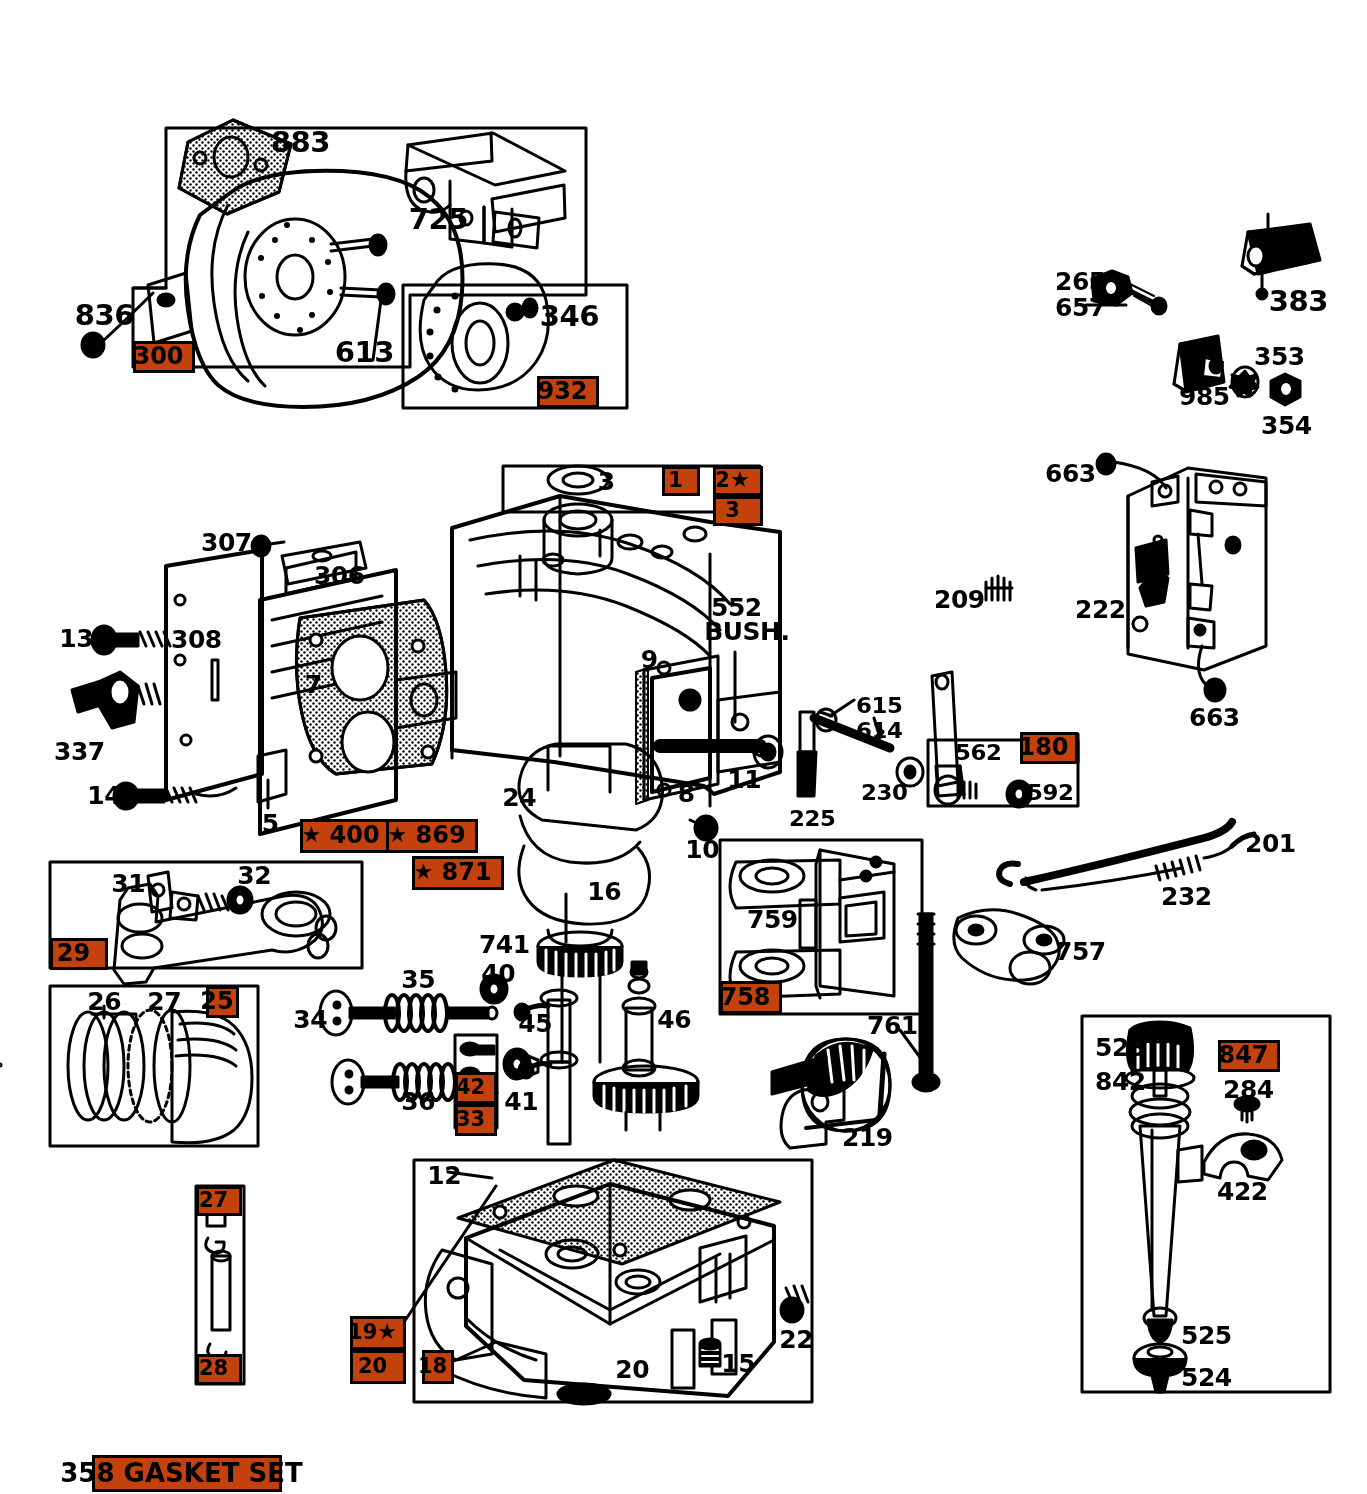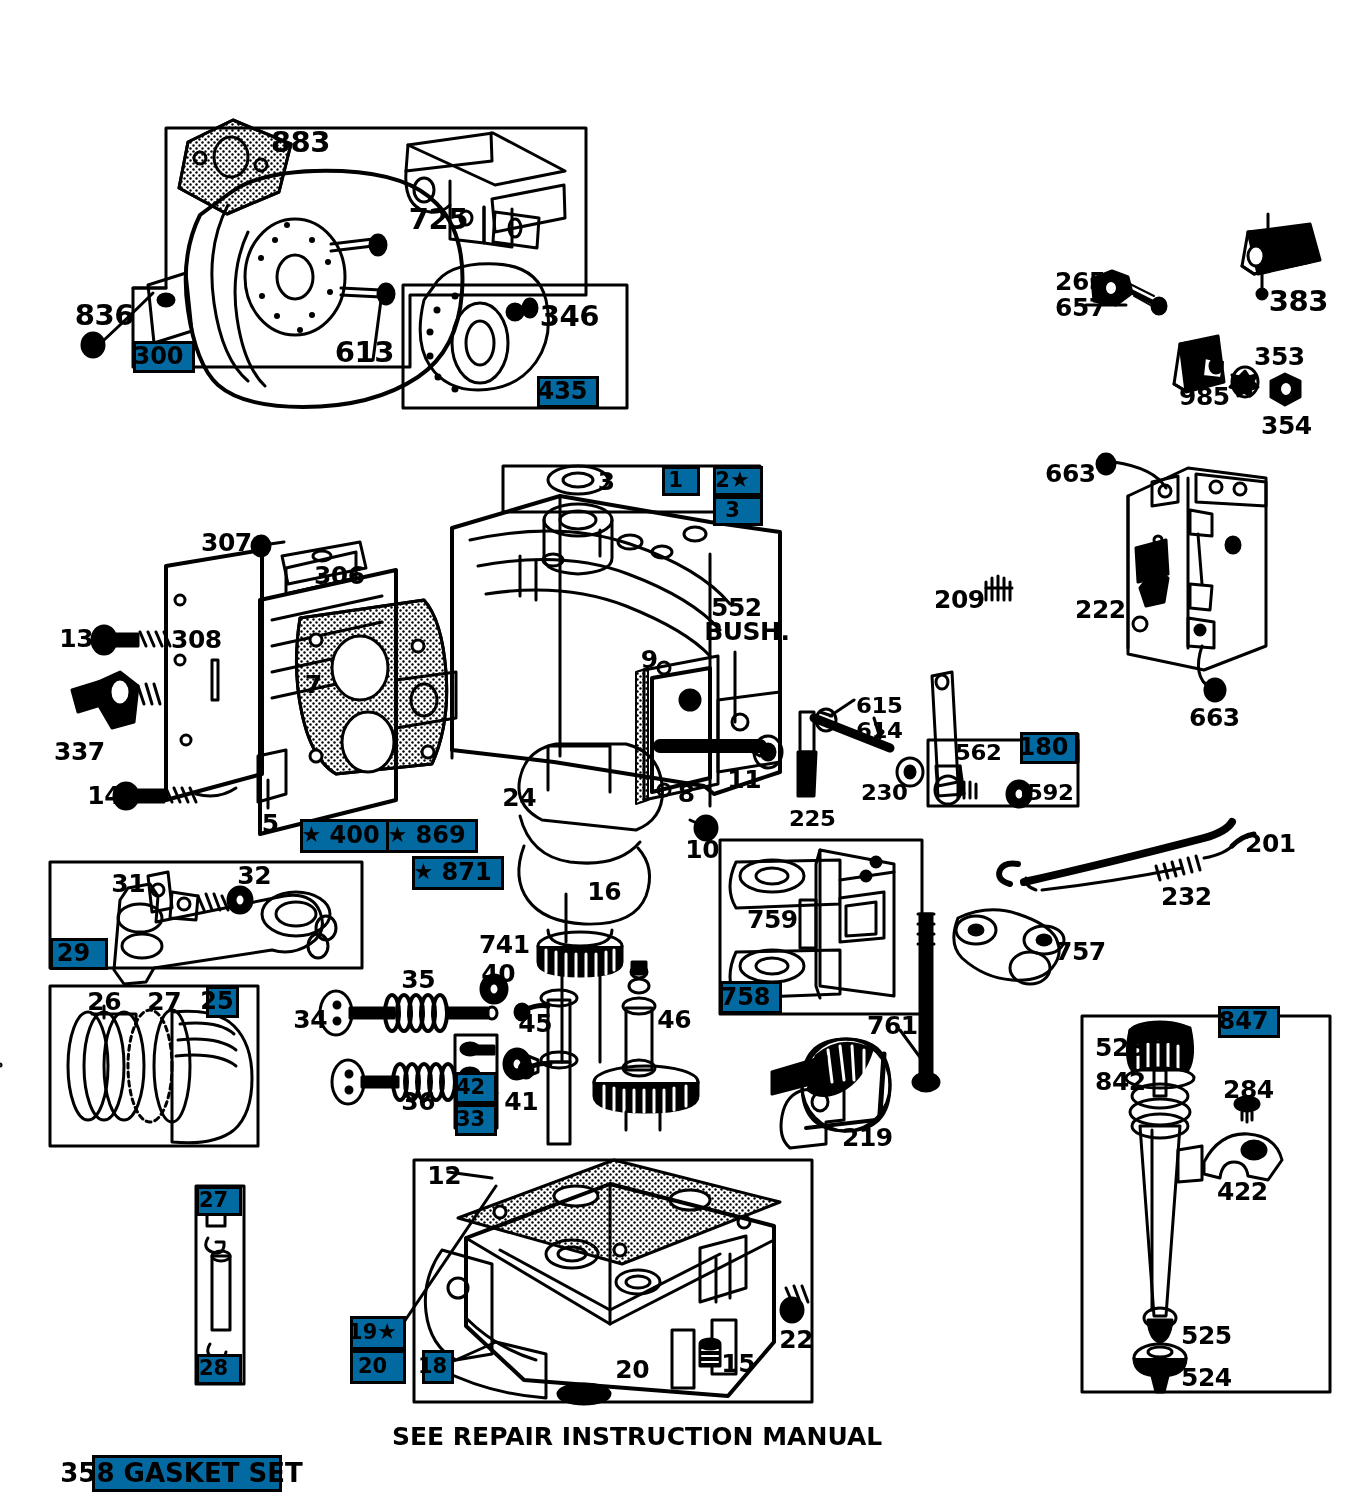--- a/index.html
+++ b/index.html
@@ -24,21 +24,21 @@
     transform:scaleX(1.04);
   }
   .n28{font-size:28px;}
   .n24{font-size:24px;}
   .n22{font-size:22px;}
 
   
   .boxlab{
     position:absolute;
     border:3px solid #000;
-    background:#0369a1;
+    background:#c2410c;
     font-family:"DejaVu Sans", sans-serif;
     font-weight:bold;
     font-size:24px;
     color:#000;
     display:flex;align-items:center;justify-content:center;
     box-sizing:border-box;
     line-height:1;
     padding:1px 16px 3px 5px;
     white-space:nowrap;
   }
@@ -640,21 +640,21 @@
     </g>
 
     <path d="M1204 1162 q16 -30 44 -28 q28 2 34 26 l-14 20 l-20 -4 q-2 -14 -14 -14 q-12 0 -14 16 l-16 -4 Z"></path>
     <ellipse cx="1254" cy="1150" rx="12" ry="9" fill="#000"></ellipse>
     <path d="M1178 1150 l24 -4 l0 34 l-24 2 Z"></path>
 
   </g>
 </svg>
 
 <div class="boxlab" style="left:133px;top:341px;width:62px;height:32px;">300</div>
-<div class="boxlab" style="left:537px;top:376px;width:62px;height:32px;">435</div>
+<div class="boxlab" style="left:537px;top:376px;width:62px;height:32px;">932</div>
 
 <div class="boxlab small" style="left:662px;top:466px;width:38px;height:30px;">1</div>
 <div class="boxlab small" style="left:713px;top:466px;width:50px;height:30px;">
   <span>2</span>
       <span class="star">★</span>
 </div>
 <div class="boxlab small" style="left:713px;top:496px;width:50px;height:30px;">3</div>
 
 <div class="boxlab" style="left:300px;top:819px;width:92px;height:34px;">
   <span class="star">★</span>&nbsp;<span>400</span>
@@ -664,21 +664,21 @@
 </div>
 <div class="boxlab" style="left:412px;top:856px;width:92px;height:34px;">
   <span class="star">★</span>&nbsp;<span>871</span>
 </div>
 
 <div class="boxlab" style="left:50px;top:938px;width:58px;height:32px;">29</div>
 <div class="boxlab" style="left:206px;top:986px;width:33px;height:32px;">25</div>
 
 <div class="boxlab" style="left:1020px;top:732px;width:58px;height:32px;">180</div>
 <div class="boxlab" style="left:720px;top:981px;width:62px;height:33px;">758</div>
-<div class="boxlab" style="left:1218px;top:1006px;width:62px;height:32px;">847</div>
+<div class="boxlab" style="left:1218px;top:1040px;width:62px;height:32px;">847</div>
 
 <div class="boxlab small" style="left:455px;top:1072px;width:42px;height:32px;">42</div>
 <div class="boxlab small" style="left:455px;top:1104px;width:42px;height:32px;">33</div>
 
 <div class="boxlab small" style="left:196px;top:1186px;width:46px;height:30px;">27</div>
 <div class="boxlab small" style="left:196px;top:1354px;width:46px;height:31px;">28</div>
 <div class="boxlab big" style="left:92px;top:1455px;width:190px;height:37px;">358 GASKET SET</div>
 
 <div class="boxlab small" style="left:350px;top:1316px;width:56px;height:34px;">
   <span>19</span>
@@ -756,15 +756,14 @@
 <div class="num n24" style="left:780px;top:1328px;">22</div>
 <div class="num n24" style="left:722px;top:1352px;">15</div>
 
 <div class="num n24" style="left:1096px;top:1036px;">523</div>
 <div class="num n24" style="left:1096px;top:1070px;">842</div>
 <div class="num n24" style="left:1224px;top:1078px;">284</div>
 <div class="num n24" style="left:1218px;top:1180px;">422</div>
 <div class="num n24" style="left:1182px;top:1324px;">525</div>
 <div class="num n24" style="left:1182px;top:1366px;">524</div>
 
-<div class="legend" style="left:392px;top:1422px;">SEE REPAIR INSTRUCTION MANUAL</div>
 
 </div>
 
 </body></html>

